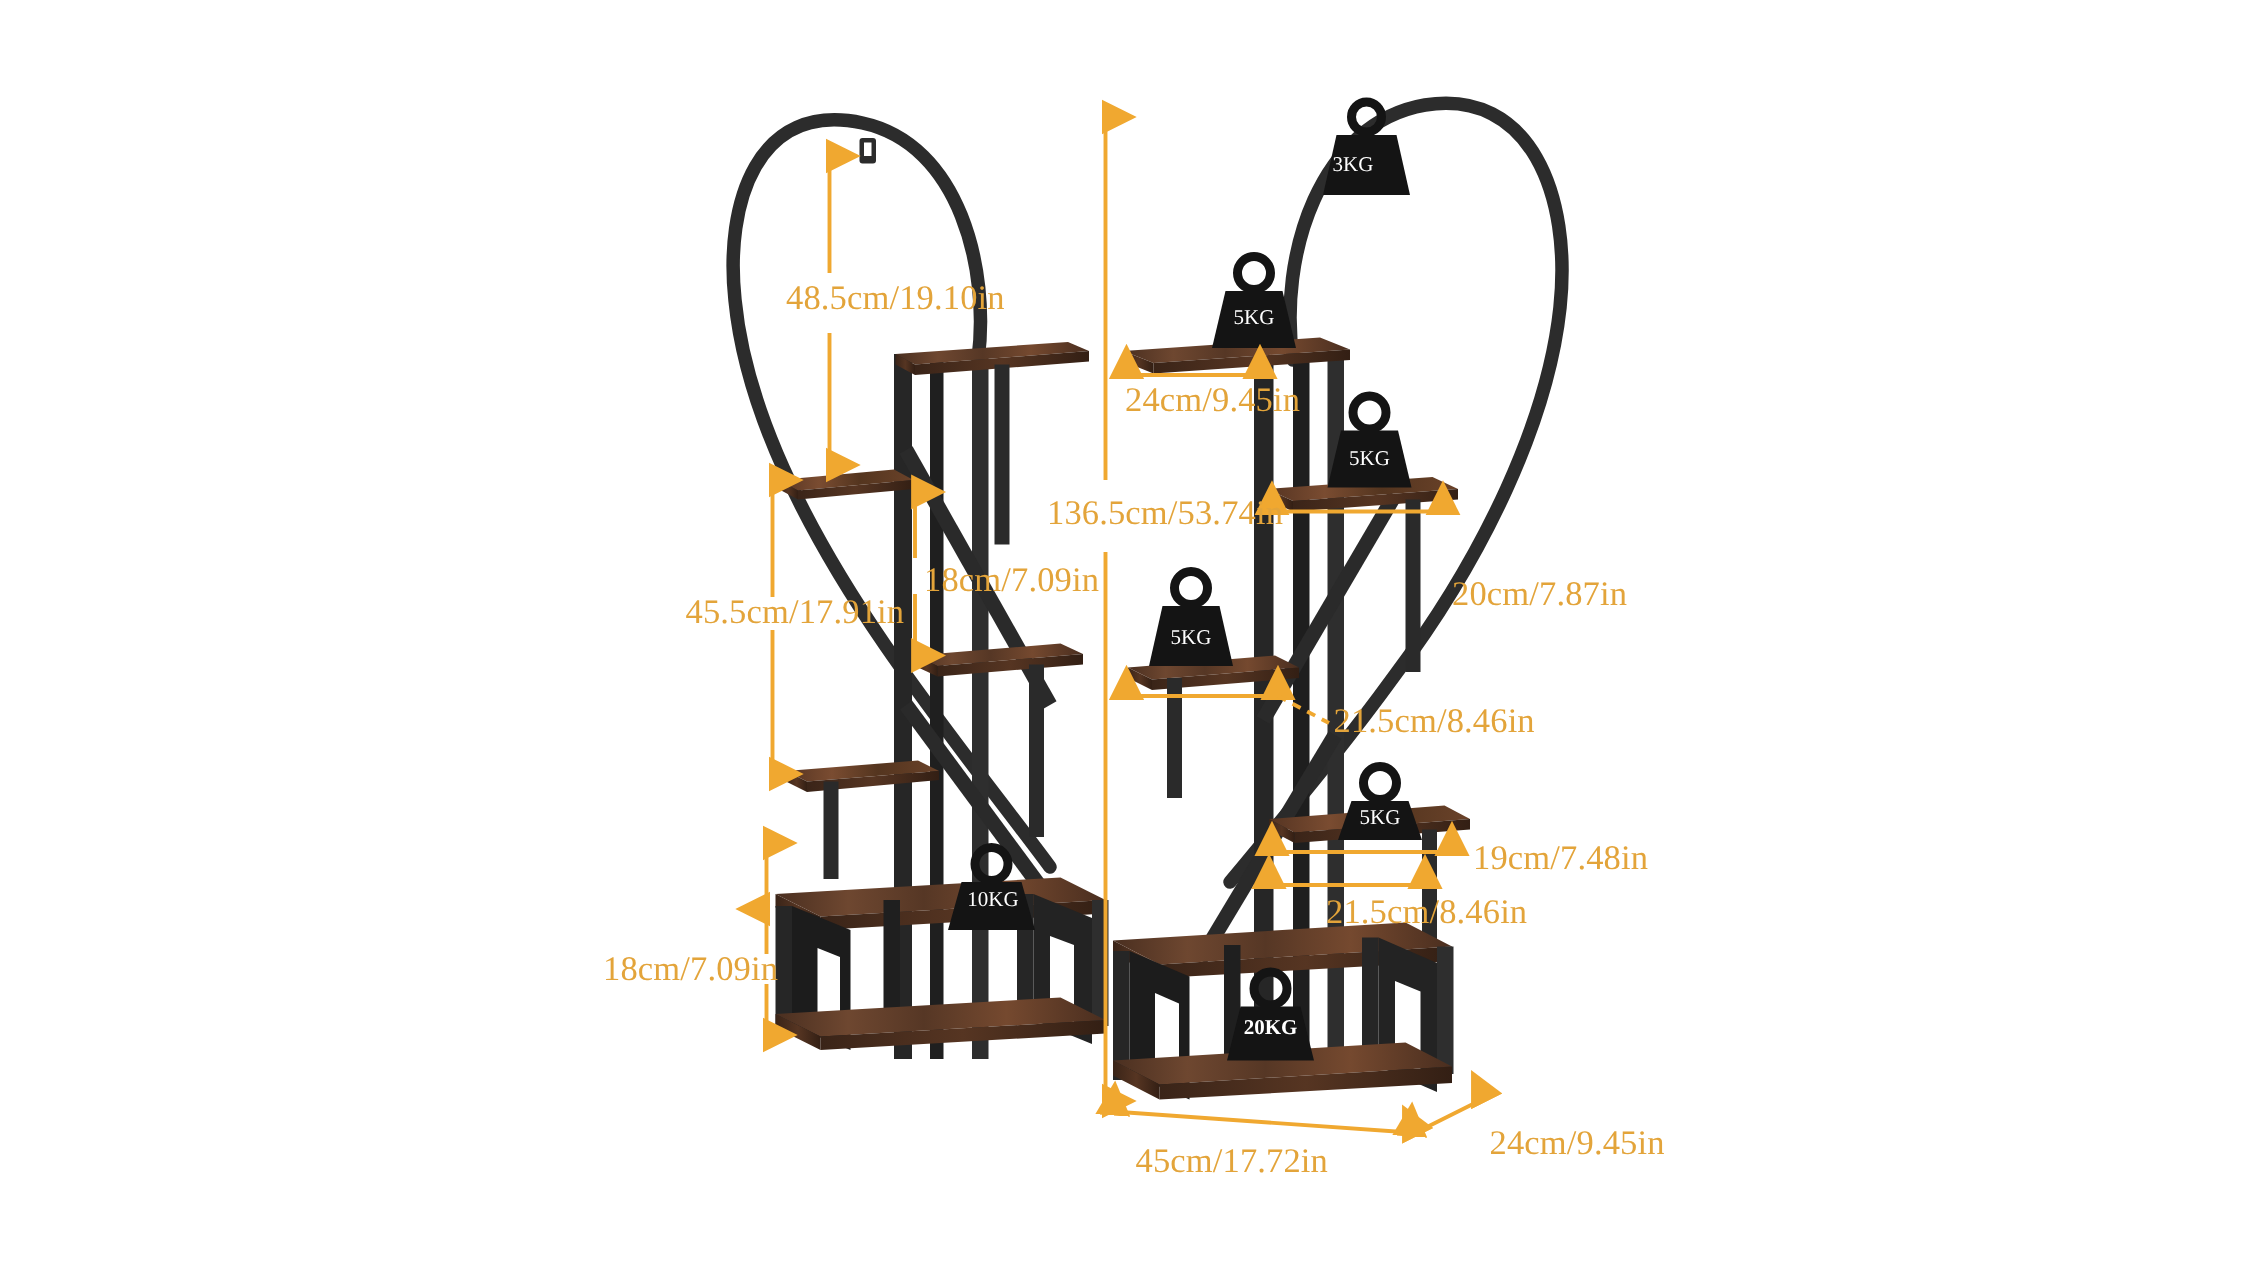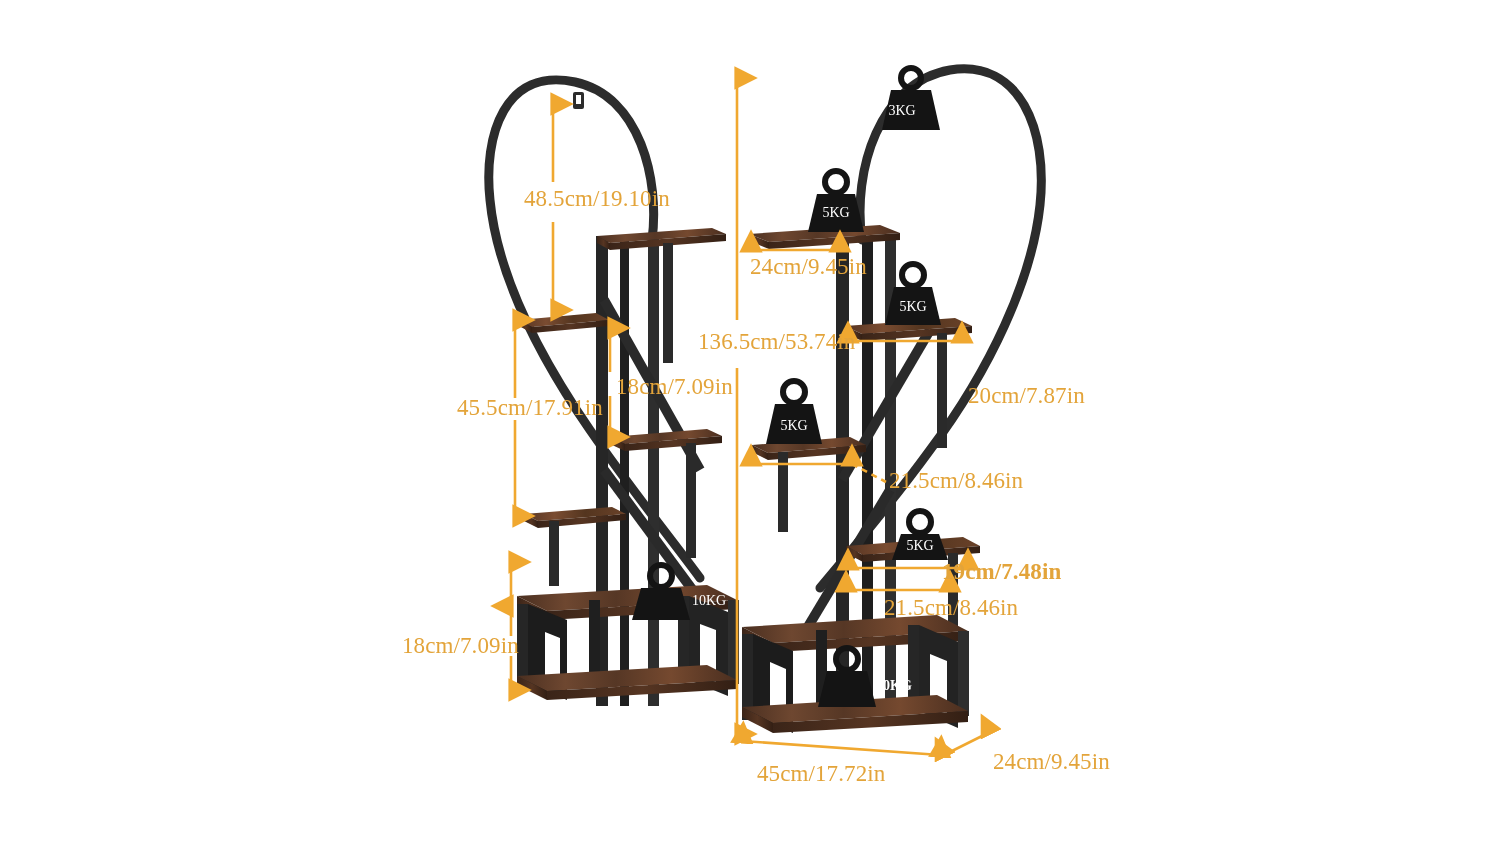--- a/index.html
+++ b/index.html
@@ -33,21 +33,21 @@
   .wt-label{
     position:absolute;
     color:#ffffff;
     font-family:"Liberation Serif", serif;
     font-size:14px;
     line-height:1;
     white-space:nowrap;
     text-align:center;
     user-select:none;
   }
-  .wt-label.big{ font-size:14px;margin-left:47px; }
+  .wt-label.big{ font-size:14px; }
 </style>
 </head>
 <body>
 
 <div id="stage">
 
   <svg id="diagram-svg" viewBox="0 0 1500 844">
     <defs>
       <linearGradient id="woodTop" x1="0" y1="0" x2="1" y2="0">
         <stop offset="0%" stop-color="#4a2f20"></stop>
@@ -297,21 +297,21 @@
   <div class="dim-label" style="left:698px; top:330px;">136.5cm/53.74in</div>
 
   <div class="dim-label" style="left:402px; top:634px;">18cm/7.09in</div>
 
   <div class="dim-label" style="left:750px; top:255px;">24cm/9.45in</div>
 
   <div class="dim-label" style="left:968px; top:340px;margin-top:44px;">20cm/7.87in</div>
 
   <div class="dim-label" style="left:889px; top:469px;">21.5cm/8.46in</div>
 
-  <div class="dim-label" style="left:942px; top:560px;font-weight:bold;">19cm/7.48in</div>
+  <div class="dim-label" style="left:982px; top:560px;">19cm/7.48in</div>
 
   <div class="dim-label" style="left:884px; top:596px;">21.5cm/8.46in</div>
 
   <div class="dim-label" style="left:757px; top:762px;">45cm/17.72in</div>
 
   <div class="dim-label" style="left:993px; top:750px;">24cm/9.45in</div>
 
   <div class="wt-label" style="left:882px; top:104px; width:40px;">3KG</div>
 
   <div class="wt-label" style="left:816px; top:206px; width:40px;">5KG</div>

